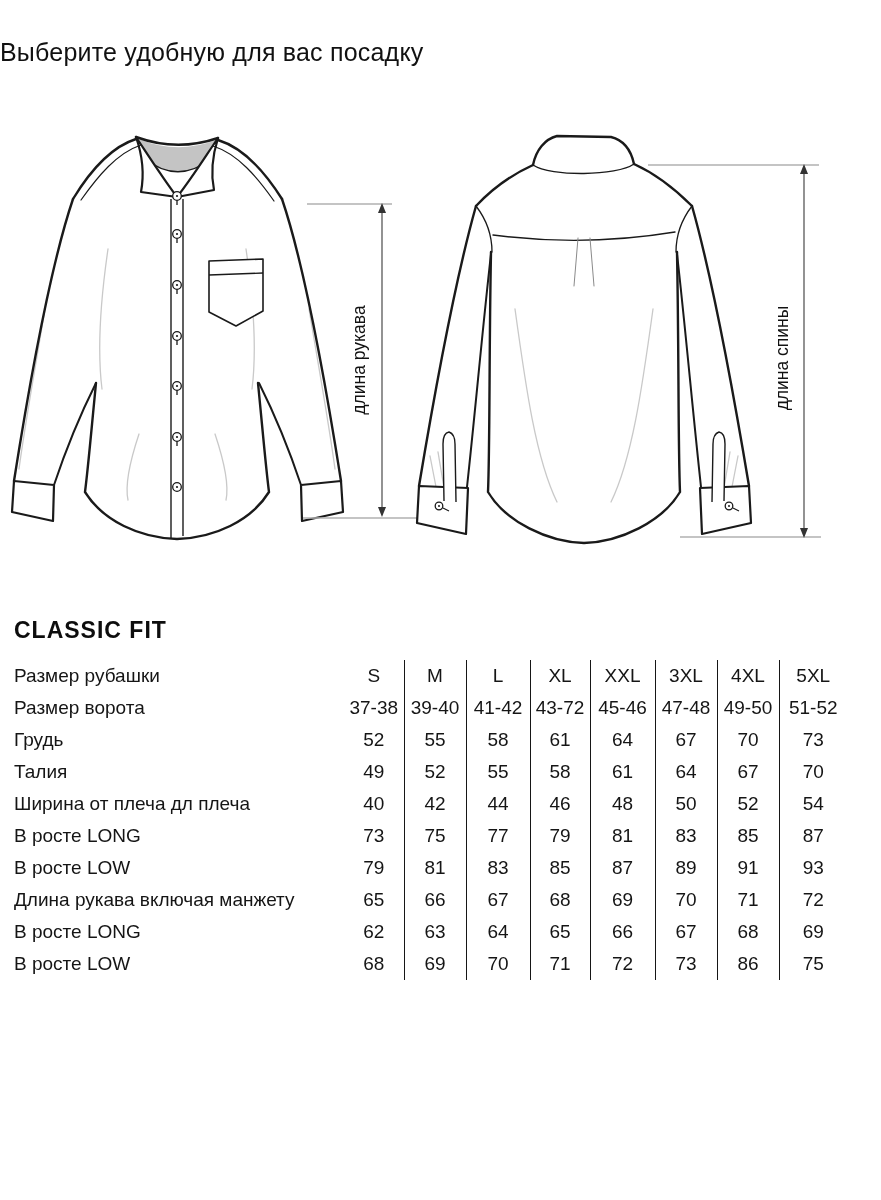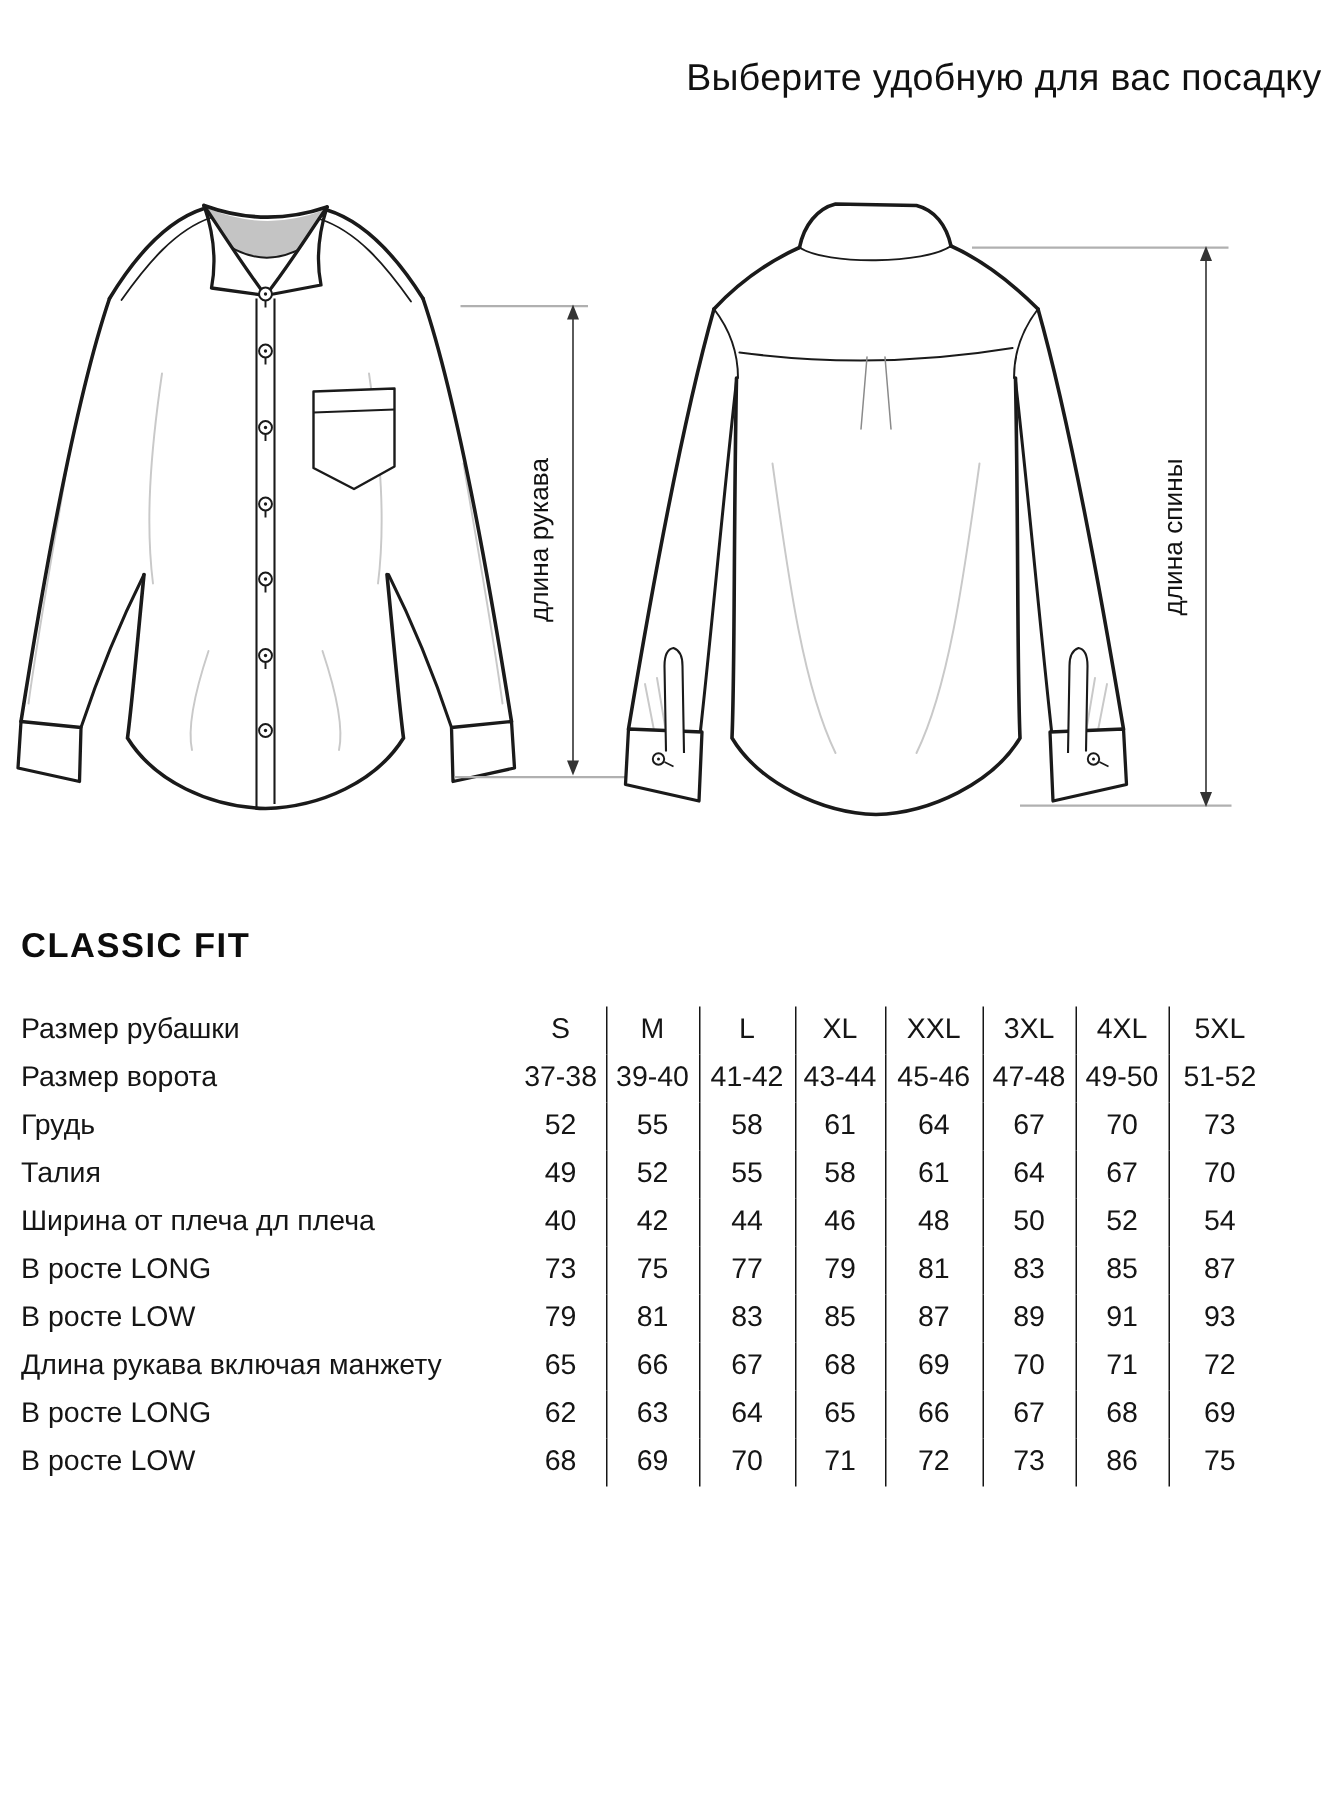--- a/index.html
+++ b/index.html
@@ -7,41 +7,41 @@
     width: 881px; height: 1200px;
     font-family: "Liberation Sans", "DejaVu Sans", sans-serif;
     color: #1a1a1a;
     overflow: hidden;
   }
   .page { position: relative; width: 881px; height: 1200px; }
 
   h1.title {
     margin: 38px 0 0 0;
     font-size: 25px; font-weight: 400; color: #111;
-    text-align: right; letter-spacing: 0.2px;
+    text-align: left; letter-spacing: 0.2px;
   }
 
   .figures { position: relative; height: 430px; margin-top: 67px; }
   .figures svg { position: absolute; top: 0; }
   .figures svg.front { left: 5px; }
   .figures svg.back  { left: 410px; }
 
   .content { padding-left: 14px; }
   h2.fit-heading {
     margin: 53px 0 0 0;
     font-size: 23px; font-weight: 700; color: #0d0d0d;
     letter-spacing: 1px;
   }
   p.subtitle {
     margin: 13px 0 0 0;
     font-size: 20px; color: #151515;
   }
 
   table.sizes {
-    margin-top: 27px;
+    margin-top: 16px;
     border-collapse: collapse; table-layout: fixed;
     width: 833px;
     font-size: 19px; color: #151515;
   }
   table.sizes td { height: 32px; padding: 0; vertical-align: middle; }
   table.sizes td.label { text-align: left; }
   table.sizes td.val { text-align: center; }
   table.sizes td.val + td.val { border-left: 1.5px solid #161616; }
 
   .dim-label { font-size: 17.5px; fill: #111; }
@@ -249,21 +249,21 @@
             <td class="val">XXL</td>
             <td class="val">3XL</td>
             <td class="val">4XL</td>
             <td class="val">5XL</td>
           </tr>
           <tr>
             <td class="label">Размер ворота</td>
             <td class="val">37-38</td>
             <td class="val">39-40</td>
             <td class="val">41-42</td>
-            <td class="val">43-44</td>
+            <td class="val">43-72</td>
             <td class="val">45-46</td>
             <td class="val">47-48</td>
             <td class="val">49-50</td>
             <td class="val">51-52</td>
           </tr>
           <tr>
             <td class="label">Грудь</td>
             <td class="val">52</td>
             <td class="val">55</td>
             <td class="val">58</td>

